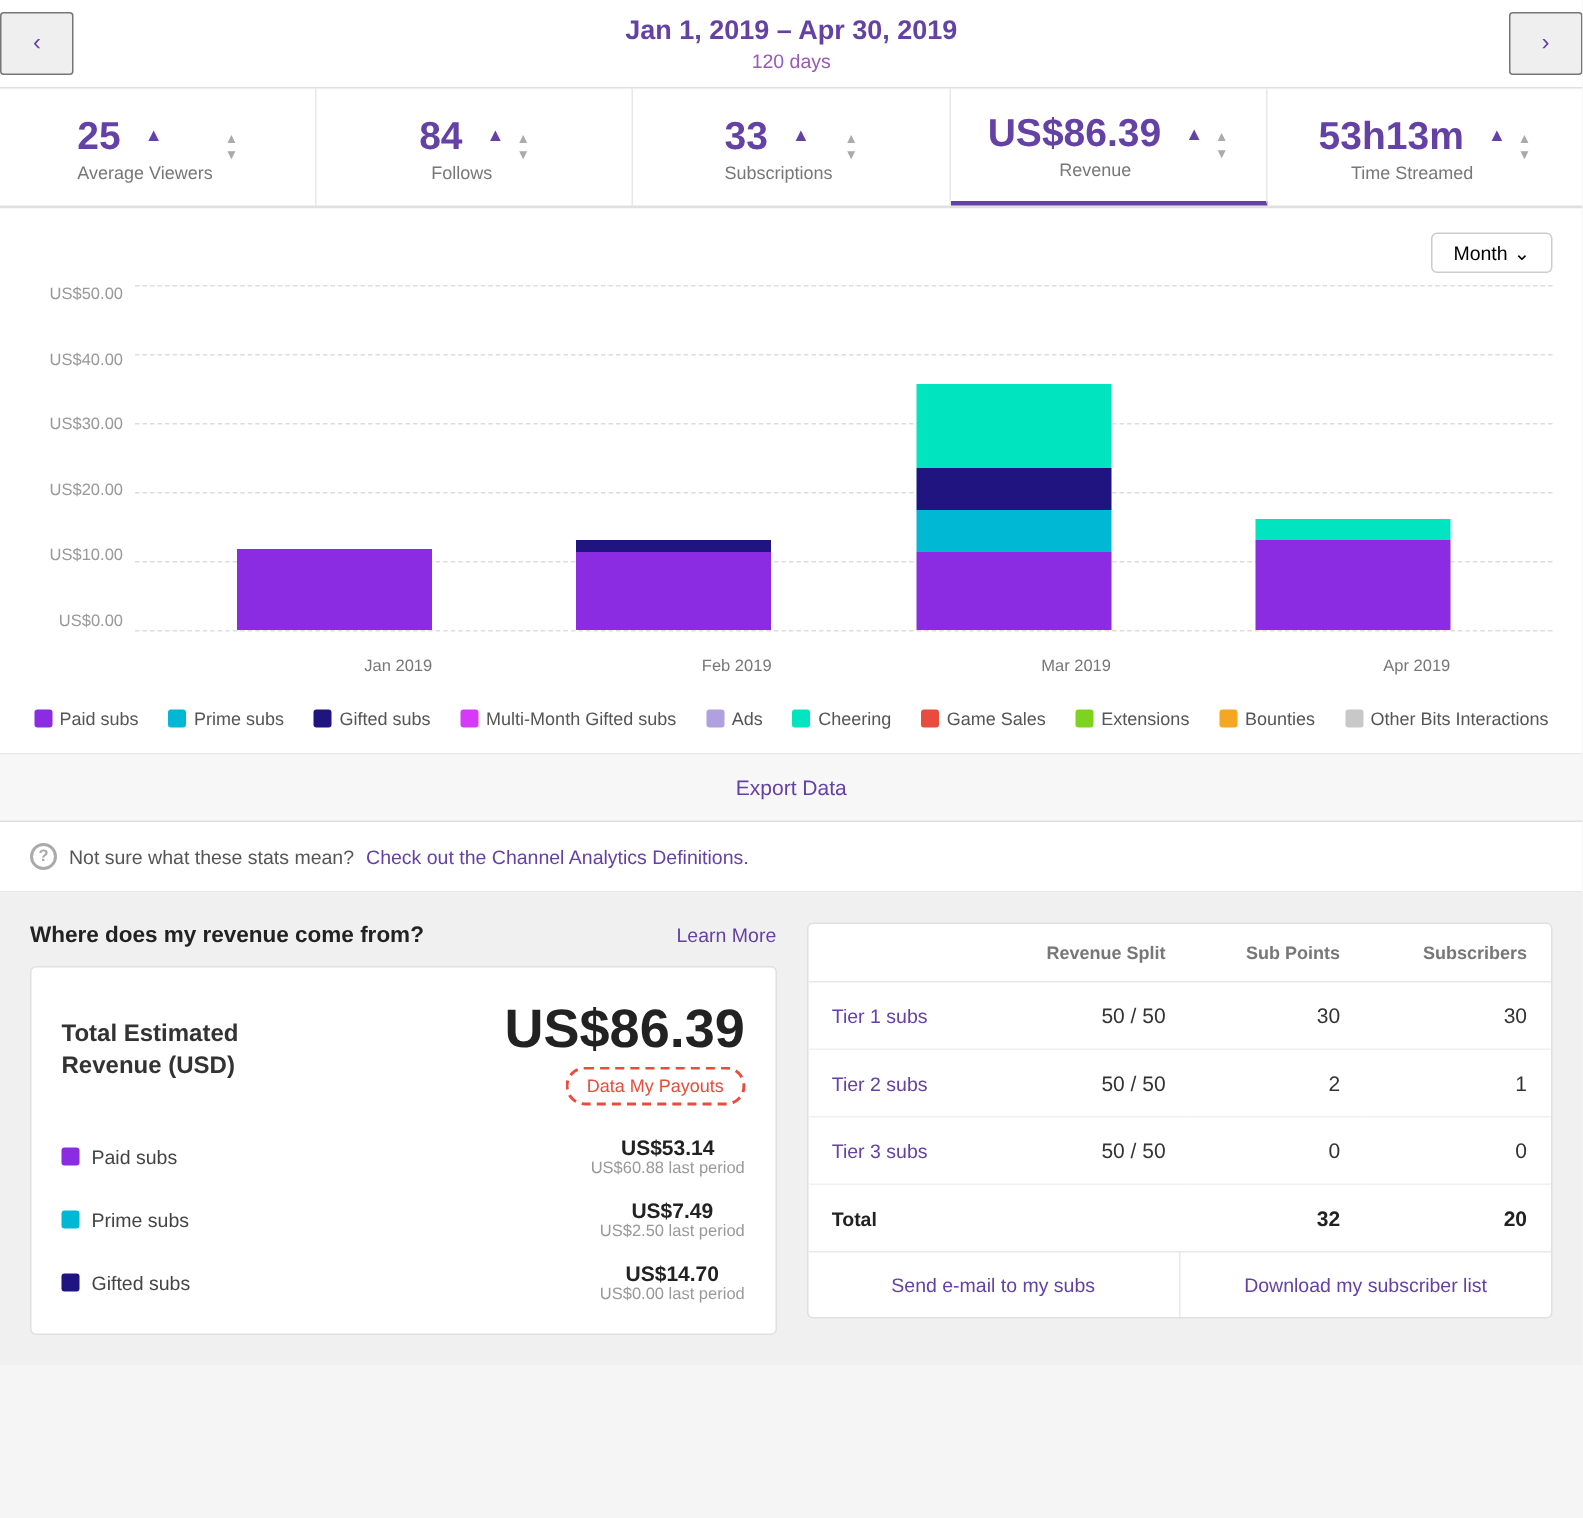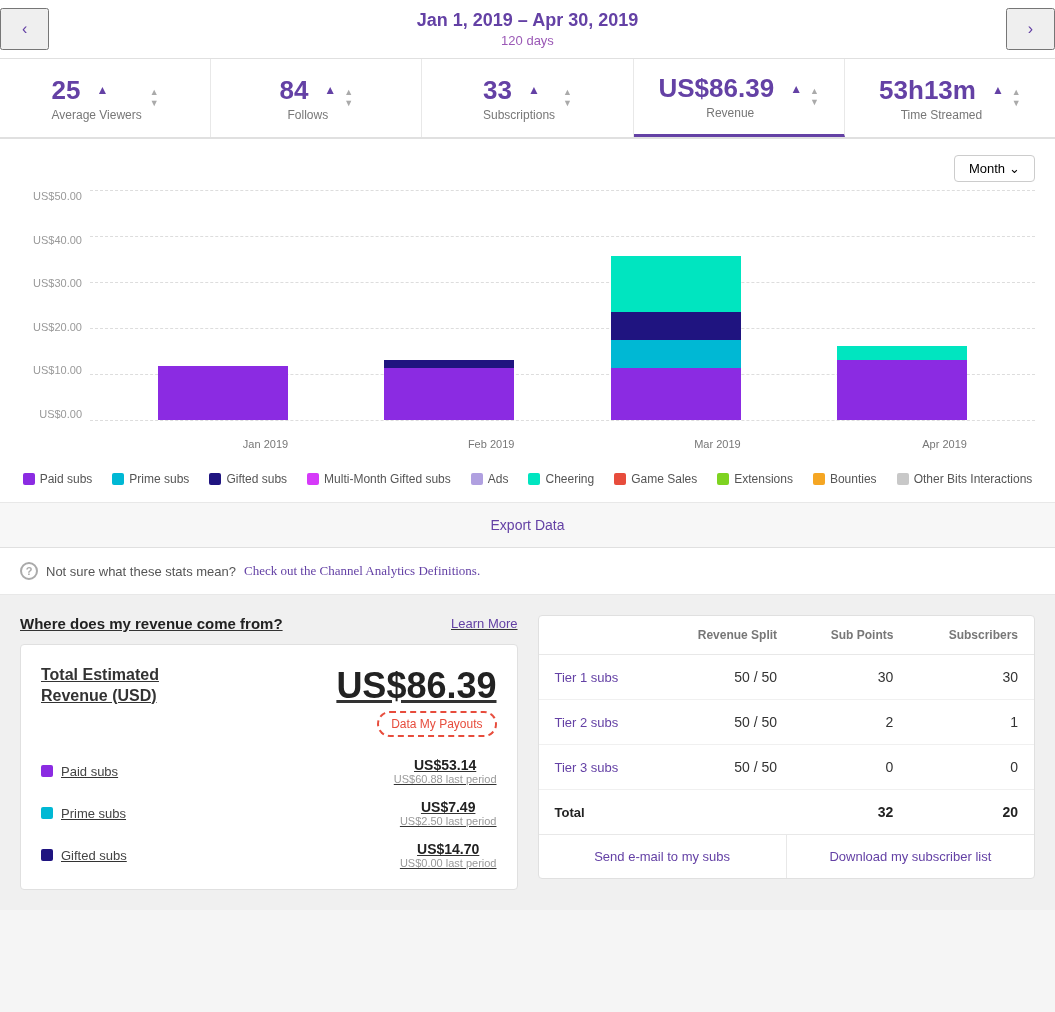--- a/index.html
+++ b/index.html
@@ -45,35 +45,35 @@
     .legend { background: #fff; padding: 12px 20px 16px; display: flex; flex-wrap: wrap; gap: 12px 20px; justify-content: center; border-bottom: 1px solid #e8e8e8; }
     .legend-item { display: flex; align-items: center; gap: 5px; font-size: 12px; color: #555; }
     .legend-dot { width: 12px; height: 12px; border-radius: 2px; flex-shrink: 0; }
 
     
     .export-bar { background: #f7f7f7; padding: 14px; text-align: center; border-bottom: 1px solid #e0e0e0; }
     .export-link { color: #6441a5; text-decoration: none; font-size: 14px; }
 
     
     .info-bar { background: #fff; padding: 14px 20px; display: flex; align-items: center; gap: 8px; font-size: 13px; color: #555; border-bottom: 1px solid #e8e8e8; }
-    .info-link { color: #6441a5; text-decoration: none; font-family: Liberation Serif, serif; }
+    .info-link { color: #6441a5; text-decoration: none; }
     .info-icon { width: 18px; height: 18px; border: 2px solid #aaa; border-radius: 50%; display: inline-flex; align-items: center; justify-content: center; font-size: 11px; color: #aaa; font-weight: bold; flex-shrink: 0; }
 
     
     .bottom-panels { display: flex; gap: 0; padding: 20px; gap: 20px; background: #f0f0f0; }
-    .panel-left { flex: 1; text-decoration: underline; }
+    .panel-left { flex: 1; }
     .panel-right { flex: 1; }
 
     .panel-header { display: flex; justify-content: space-between; align-items: center; margin-bottom: 12px; }
     .panel-title { font-size: 15px; font-weight: 600; color: #222; }
     .learn-more { color: #6441a5; font-size: 13px; text-decoration: none; }
 
     
     .revenue-card { background: #fff; border: 1px solid #e0e0e0; border-radius: 4px; padding: 20px; }
-    .revenue-top { display: flex; align-items: flex-start; justify-content: space-between; margin-bottom: 20px; }
+    .revenue-top { display: flex; align-items: center; justify-content: space-between; margin-bottom: 20px; }
     .revenue-label { font-size: 16px; font-weight: 700; line-height: 1.3; }
     .revenue-amount { font-size: 36px; font-weight: 800; color: #222; }
     .revenue-right { text-align: right; }
     .payout-btn { border: 2px dashed #e74c3c; color: #e74c3c; border-radius: 20px; padding: 4px 12px; font-size: 12px; cursor: pointer; background: none; margin-top: 4px; }
     .revenue-items { display: flex; flex-direction: column; gap: 14px; }
     .revenue-row { display: flex; align-items: center; justify-content: space-between; }
     .revenue-row-left { display: flex; align-items: center; gap: 8px; }
     .rev-dot { width: 12px; height: 12px; border-radius: 2px; flex-shrink: 0; }
     .rev-name { font-size: 13px; color: #444; }
     .rev-amounts { text-align: center; }

